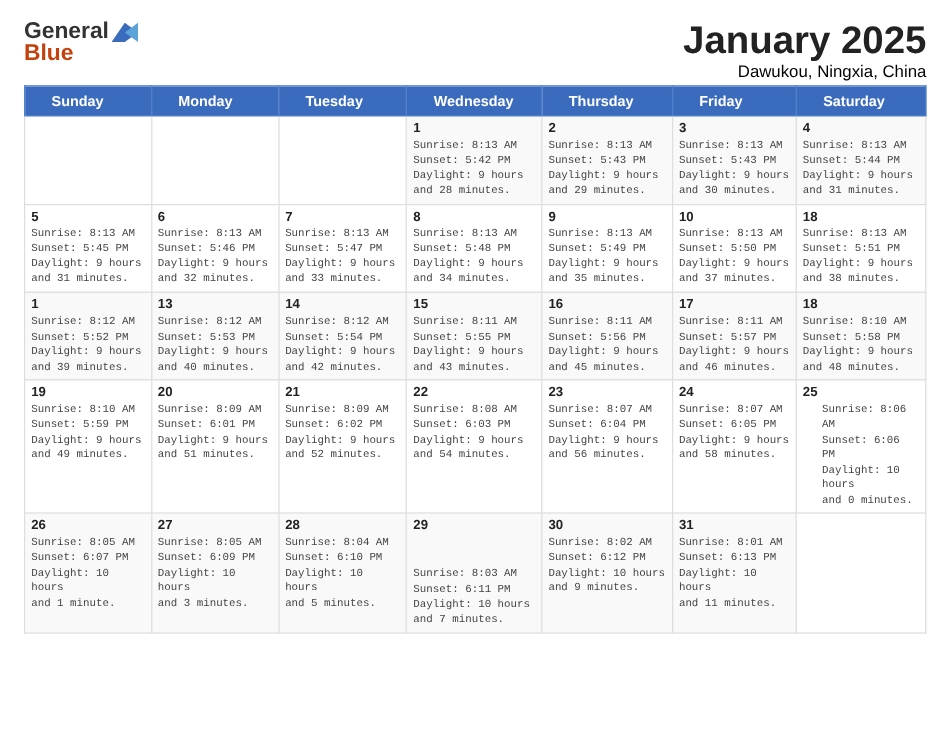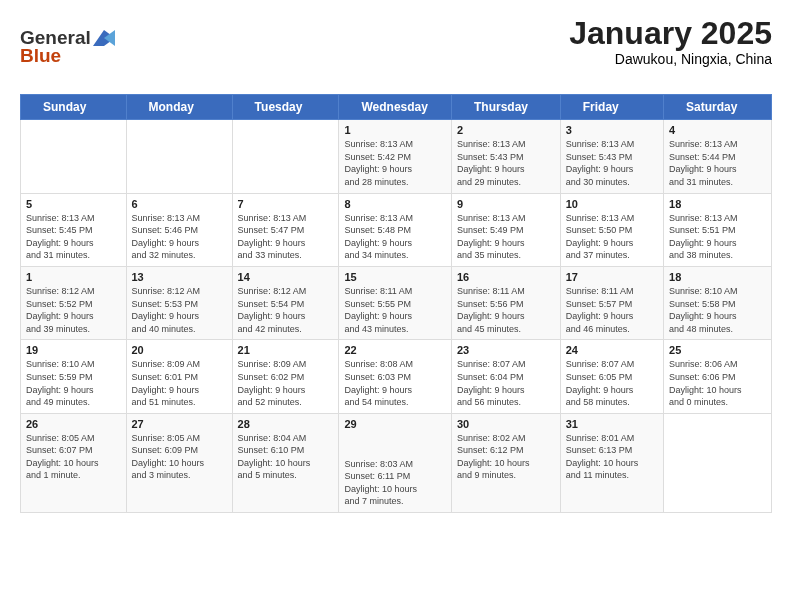--- a/index.html
+++ b/index.html
@@ -11,22 +11,22 @@
       overflow: hidden;
     }
     .page {
       width: 792px;
       height: 612px;
       padding: 16px 20px;
     }
     .header {
       display: flex;
       justify-content: space-between;
-      align-items: flex-end;
-      margin-bottom: 27px;
+      align-items: flex-start;
+      margin-bottom: 4px;
     }
     .logo {
       display: flex;
       flex-direction: column;
       align-items: flex-start;
     }
     .title-section {
       text-align: right;
     }
     .month-title {
@@ -72,20 +72,21 @@
       font-size: 11px;
       font-weight: bold;
       color: #222;
       display: block;
       margin-bottom: 2px;
     }
     .day-info {
       font-size: 9px;
       color: #444;
       line-height: 1.4;
+      font-family: Liberation Mono, monospace;
     }
     .empty {
       background-color: #fff !important;
     }
   </style>
 </head>
 <body>
 
 <div class="page">
   <div class="header">
@@ -291,21 +292,21 @@
           </td>
           <td>
             <span class="day-num">24</span>
             <div class="day-info" style="white-space: pre-line;">Sunrise: 8:07 AM
 Sunset: 6:05 PM
 Daylight: 9 hours
 and 58 minutes.</div>
           </td>
           <td>
             <span class="day-num">25</span>
-            <div class="day-info" style="white-space: pre-line;">Sunrise: 8:06 AM
+            <div class="day-info" style="white-space: pre-line; margin-left: 16px;">Sunrise: 8:06 AM
 Sunset: 6:06 PM
 Daylight: 10 hours
 and 0 minutes.</div>
           </td>
         </tr>
         <tr>
           <td>
             <span class="day-num">26</span>
             <div class="day-info" style="white-space: pre-line;">Sunrise: 8:05 AM
 Sunset: 6:07 PM

